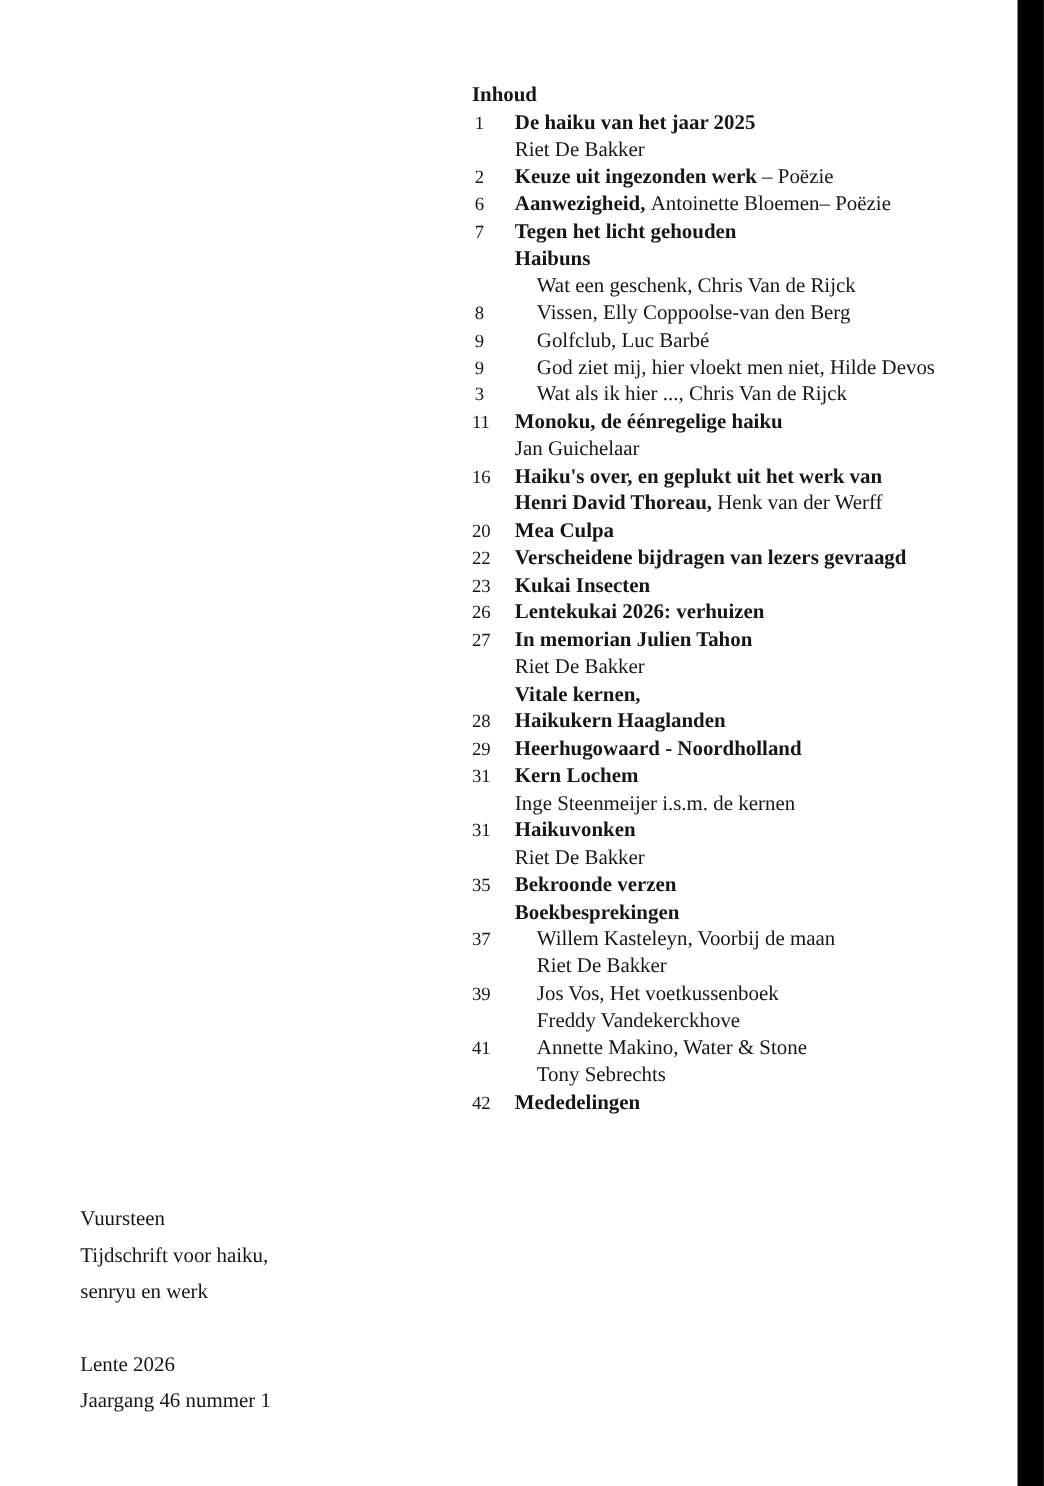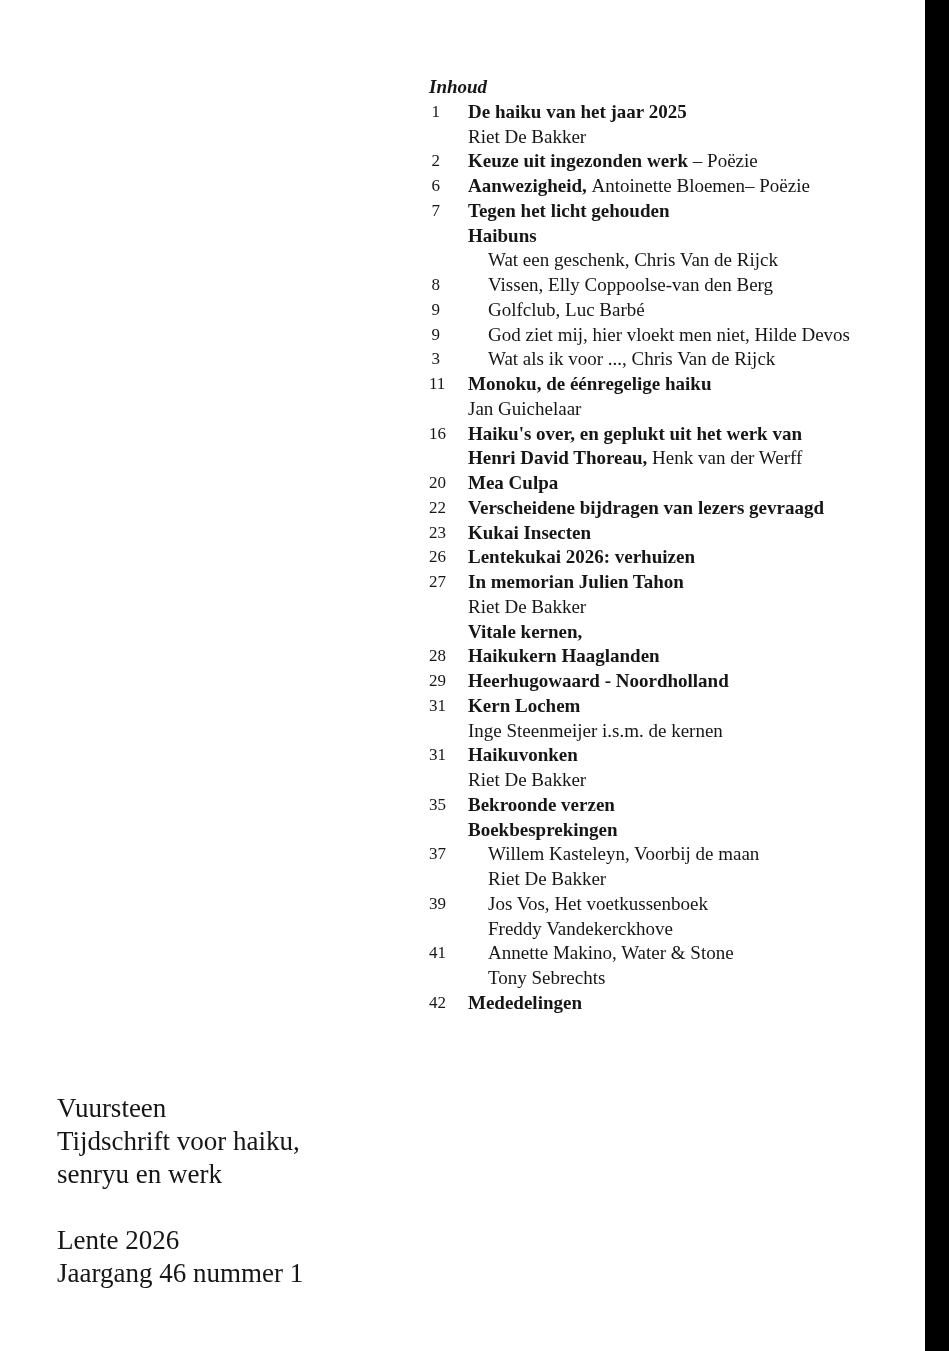--- a/index.html
+++ b/index.html
@@ -28,21 +28,20 @@
   .toc {
     position: absolute;
     left: 429px;
     top: 75px;
     font-size: 19px;
     line-height: 24.75px;
     white-space: nowrap;
   }
   .toc-heading {
     font-weight: bold;
-    font-style: italic;
   }
   .toc-row {
     position: relative;
   }
   .toc-num {
     position: absolute;
     left: 0;
     top: 0;
     width: 11px;
     text-align: right;
@@ -52,23 +51,23 @@
     display: block;
   }
   .indent-0 { margin-left: 39px; }
   .indent-1 { margin-left: 59px; }
   .seg-bold   { font-weight: bold; }
   .seg-italic { }
   .seg-roman  { font-weight: normal; font-style: normal; }
   
   .imprint {
     position: absolute;
-    left: 57px;
+    left: 73px;
     top: 1092px;
-    font-size: 27px;
+    font-size: 19px;
     line-height: 33px;
     white-space: nowrap;
   }
   .imprint-gap {
     height: 33px;
   }
 </style>
 </head>
 <body>
 
@@ -112,21 +111,21 @@
         <div class="toc-row">
           <span class="toc-num">9</span>
           <span class="toc-text indent-1"><span class="seg-roman">Golfclub, </span><span class="seg-italic">Luc Barbé</span></span>
         </div>
         <div class="toc-row">
           <span class="toc-num">9</span>
           <span class="toc-text indent-1"><span class="seg-roman">God ziet mij, hier vloekt men niet, </span><span class="seg-italic">Hilde Devos</span></span>
         </div>
         <div class="toc-row">
           <span class="toc-num">3</span>
-          <span class="toc-text indent-1"><span class="seg-roman">Wat als ik voor ..., </span><span class="seg-italic">Chris Van de Rijck</span></span>
+          <span class="toc-text indent-1"><span class="seg-roman">Wat als ik hier ..., </span><span class="seg-italic">Chris Van de Rijck</span></span>
         </div>
         <div class="toc-row">
           <span class="toc-num">11</span>
           <span class="toc-text indent-0"><span class="seg-bold">Monoku, de éénregelige haiku</span></span>
         </div>
         <div class="toc-row">
           <span class="toc-num"></span>
           <span class="toc-text indent-0"><span class="seg-italic">Jan Guichelaar</span></span>
         </div>
         <div class="toc-row">

